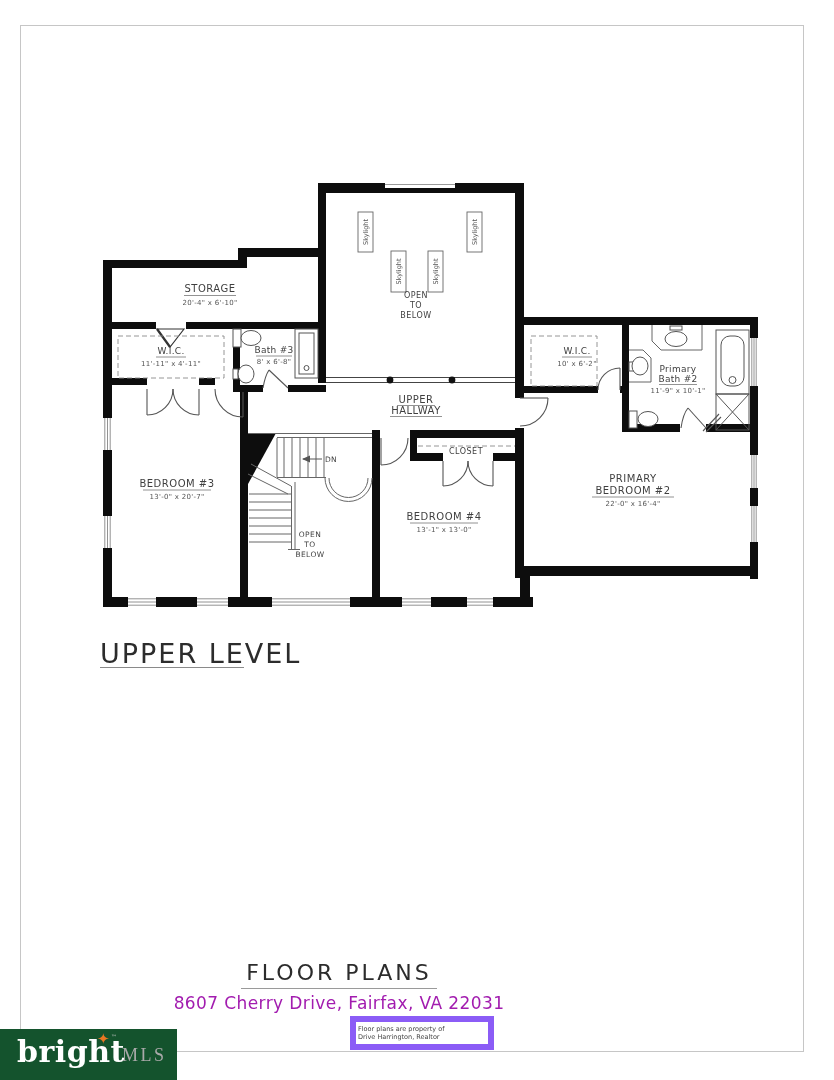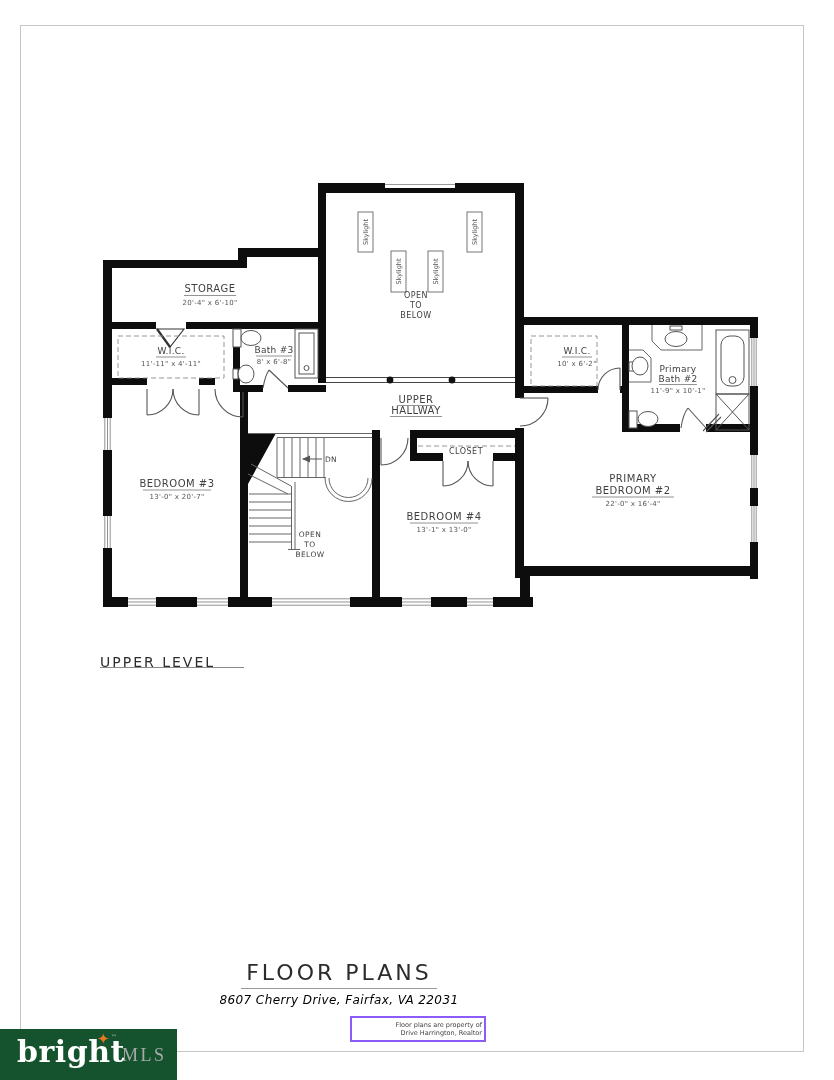--- a/index.html
+++ b/index.html
@@ -13,29 +13,29 @@
   .room-dims{font-size:7px;letter-spacing:0.3px;fill:#555;}
   .small-note{font-size:8px;letter-spacing:0.5px;}
   .tiny-note{font-size:7.5px;letter-spacing:0.4px;}
   .sky-label{font-size:6.5px;fill:#555;}
   .underline{stroke:#777;stroke-width:0.8;}
   .thin{stroke:#666;stroke-width:1;fill:none;}
   .fixture{stroke:#555;stroke-width:1;fill:#ffffff;}
   .doorline{stroke:#555;stroke-width:1.1;fill:none;}
   .dash{stroke:#8a8a8a;stroke-width:0.9;fill:none;stroke-dasharray:5 3;}
   .winline{stroke:#777;stroke-width:0.8;}
-  #level-label{position:absolute;left:100px;top:638px;font-size:14px;letter-spacing:2px;
-        color:#2c2c2c;margin-top:16px;}
+  #level-label{position:absolute;left:100px;top:638px;font-size:27px;letter-spacing:2px;
+        color:#2c2c2c;}
   #level-underline{position:absolute;left:100px;top:667px;width:144px;height:1px;background:#8a8a8a;}
   #footer{position:absolute;left:0;top:960px;width:678px;text-align:center;color:#2c2c2c;}
   #footer-title{font-size:22px;letter-spacing:3px;}
   #footer-underline{width:196px;height:1px;background:#9a9a9a;margin:3px auto 4px auto;}
-  #footer-address{font-size:12px;letter-spacing:0.4px;color:#000000;font-style:italic;}
-  #disclaimer-box{position:absolute;left:350px;top:1016px;width:128px;border:2px solid #8b5cf6;
-        background:#fff;padding:3px 2px;font-size:6.5px;line-height:8px;color:#444;text-align:right;}
+  #footer-address{font-size:17px;letter-spacing:0.4px;color:#a21caf;}
+  #disclaimer-box{position:absolute;left:350px;top:1016px;width:128px;border:6px solid #8b5cf6;
+        background:#fff;padding:3px 2px;font-size:6.5px;line-height:8px;color:#444;text-align:left;}
   #brand-logo{position:absolute;left:0;top:1029px;width:177px;height:51px;background:#14532d;}
   .logo-bright{position:absolute;left:17px;top:5px;font-family:"DejaVu Serif",serif;font-weight:bold;
         font-size:30px;color:#ffffff;letter-spacing:0.5px;}
   .logo-star{position:absolute;left:97px;top:1px;font-size:15px;color:#e87722;}
   .logo-tm{position:absolute;left:111px;top:4px;font-size:6px;color:#cfcfcf;}
   .logo-mls{position:absolute;left:122px;top:16px;font-family:Liberation Serif, serif;
         font-size:18px;letter-spacing:2.5px;color:#a9a9a9;}
 </style>
 </head>
 <body>

